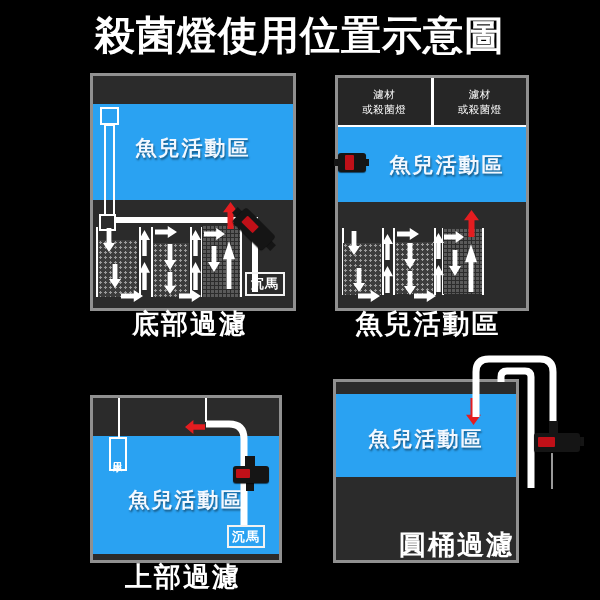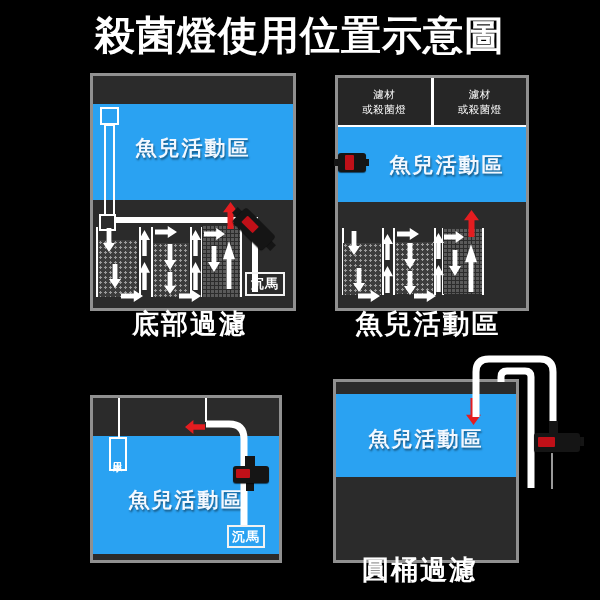--- a/index.html
+++ b/index.html
@@ -170,20 +170,21 @@
 
     <div class="abs" style="left:138px;top:58px;width:40px;height:36px;">
       <div class="uv-part" style="left:14px;top:0;width:10px;height:13px;"></div>
       <div class="uv-part" style="left:15px;top:27px;width:8px;height:8px;"></div>
       <div class="uv-body" style="left:2px;top:10px;width:36px;height:17px;"></div>
       <div class="uv-red" style="left:5px;top:13px;width:14px;height:9px;"></div>
     </div>
 
     <div class="tagbox" style="left:134px;top:127px;width:38px;height:23px;">沉馬</div>
   </section>
+  <div class="caption" style="left:88px;top:559px;width:190px;">上部過濾</div>
 
   <div class="abs" style="left:330px;top:345px;width:270px;height:215px;">
     <section class="panel" style="left:3px;top:34px;width:180px;height:178px;">
       <div class="water" style="top:12px;height:83px;">
         <div class="fish-label" style="left:0;right:0;top:31px;">魚兒活動區</div>
       </div>
       <div class="arr down red" style="left:130px;top:16px;width:15px;height:27px;"></div>
     </section>
     <svg width="270" height="215" viewBox="0 0 270 215">
       <path d="M146,72 V27 Q146,14 159,14 H210 Q223,14 223,27 V85" fill="none" stroke="#ffffff" stroke-width="7"></path>
@@ -192,15 +193,15 @@
     <div class="abs" style="left:221px;top:108px;width:2px;height:36px;background:#9a9a9a;"></div>
 
 
     <div class="abs" style="left:204px;top:76px;width:48px;height:34px;">
       <div class="uv-part" style="left:15px;top:0;width:9px;height:14px;"></div>
       <div class="uv-part" style="right:-2px;top:16px;width:6px;height:9px;"></div>
       <div class="uv-body" style="left:0;top:12px;width:46px;height:19px;"></div>
       <div class="uv-red" style="left:4px;top:16px;width:17px;height:10px;"></div>
     </div>
   </div>
-  <div class="caption" style="left:325px;top:552px;width:190px;">圓桶過濾</div>
+  <div class="caption" style="left:325px;top:527px;width:190px;text-align:right;">圓桶過濾</div>
 
 </div>
 
 </body></html>

